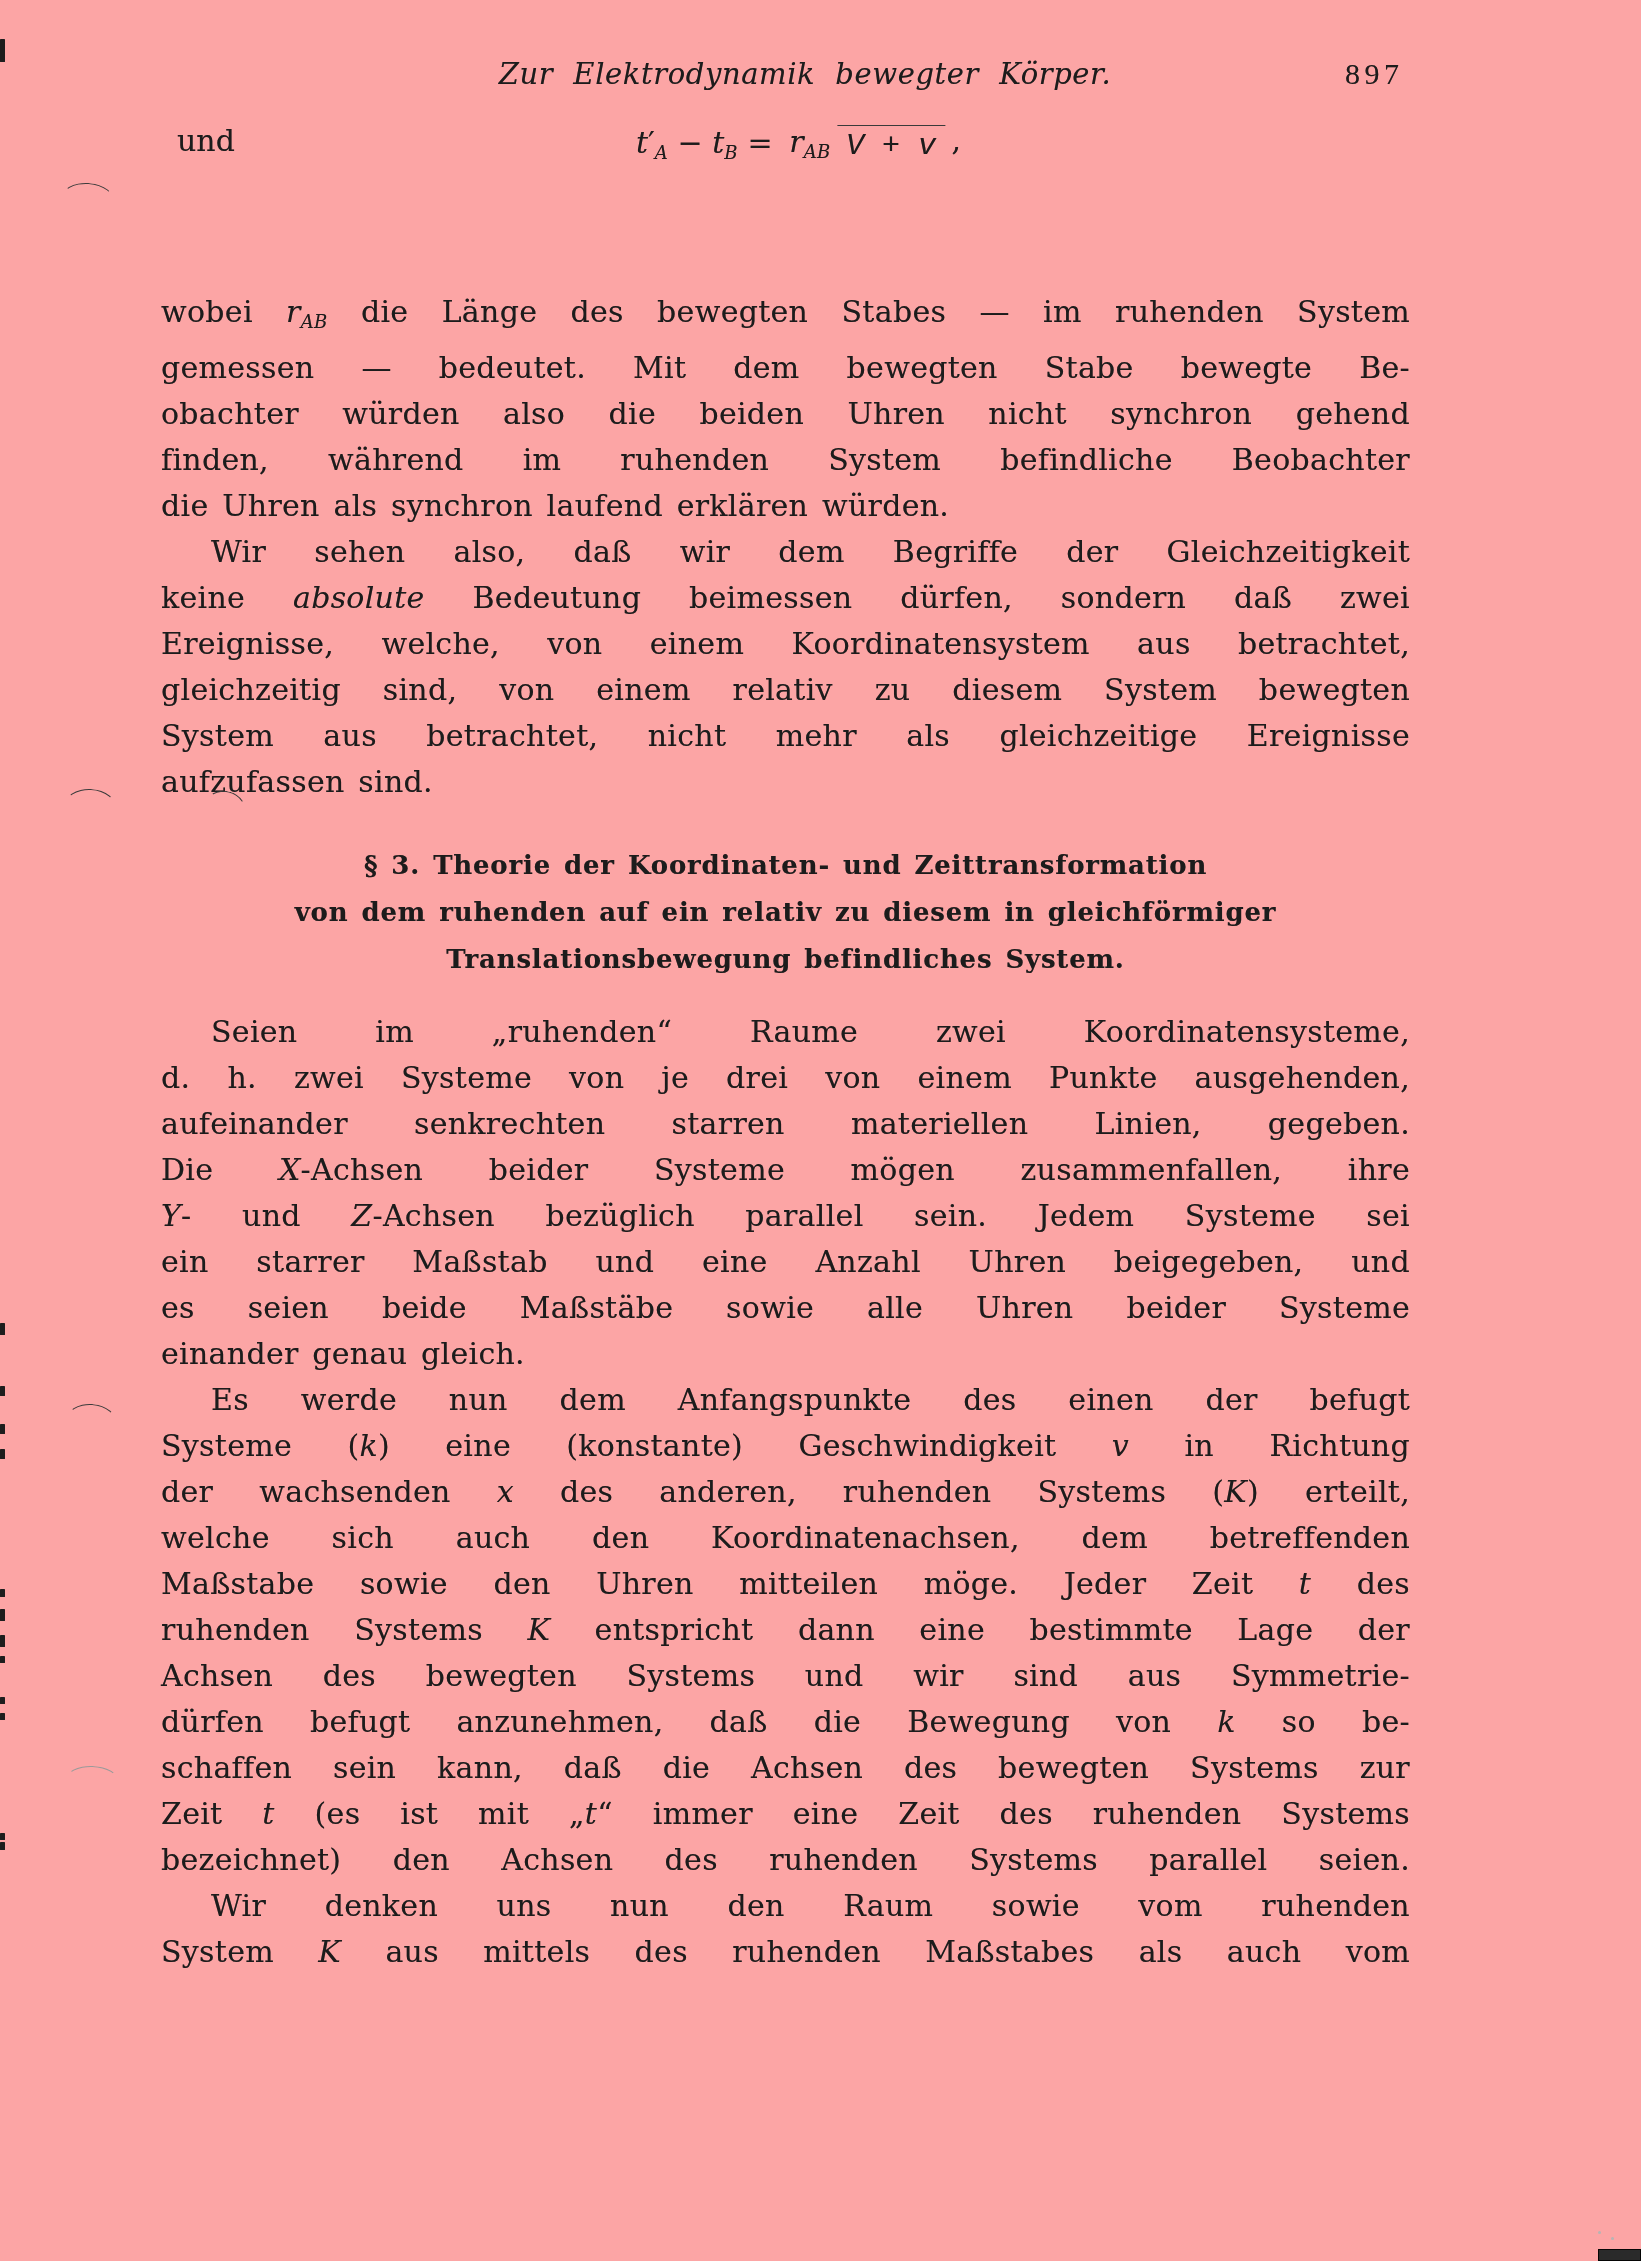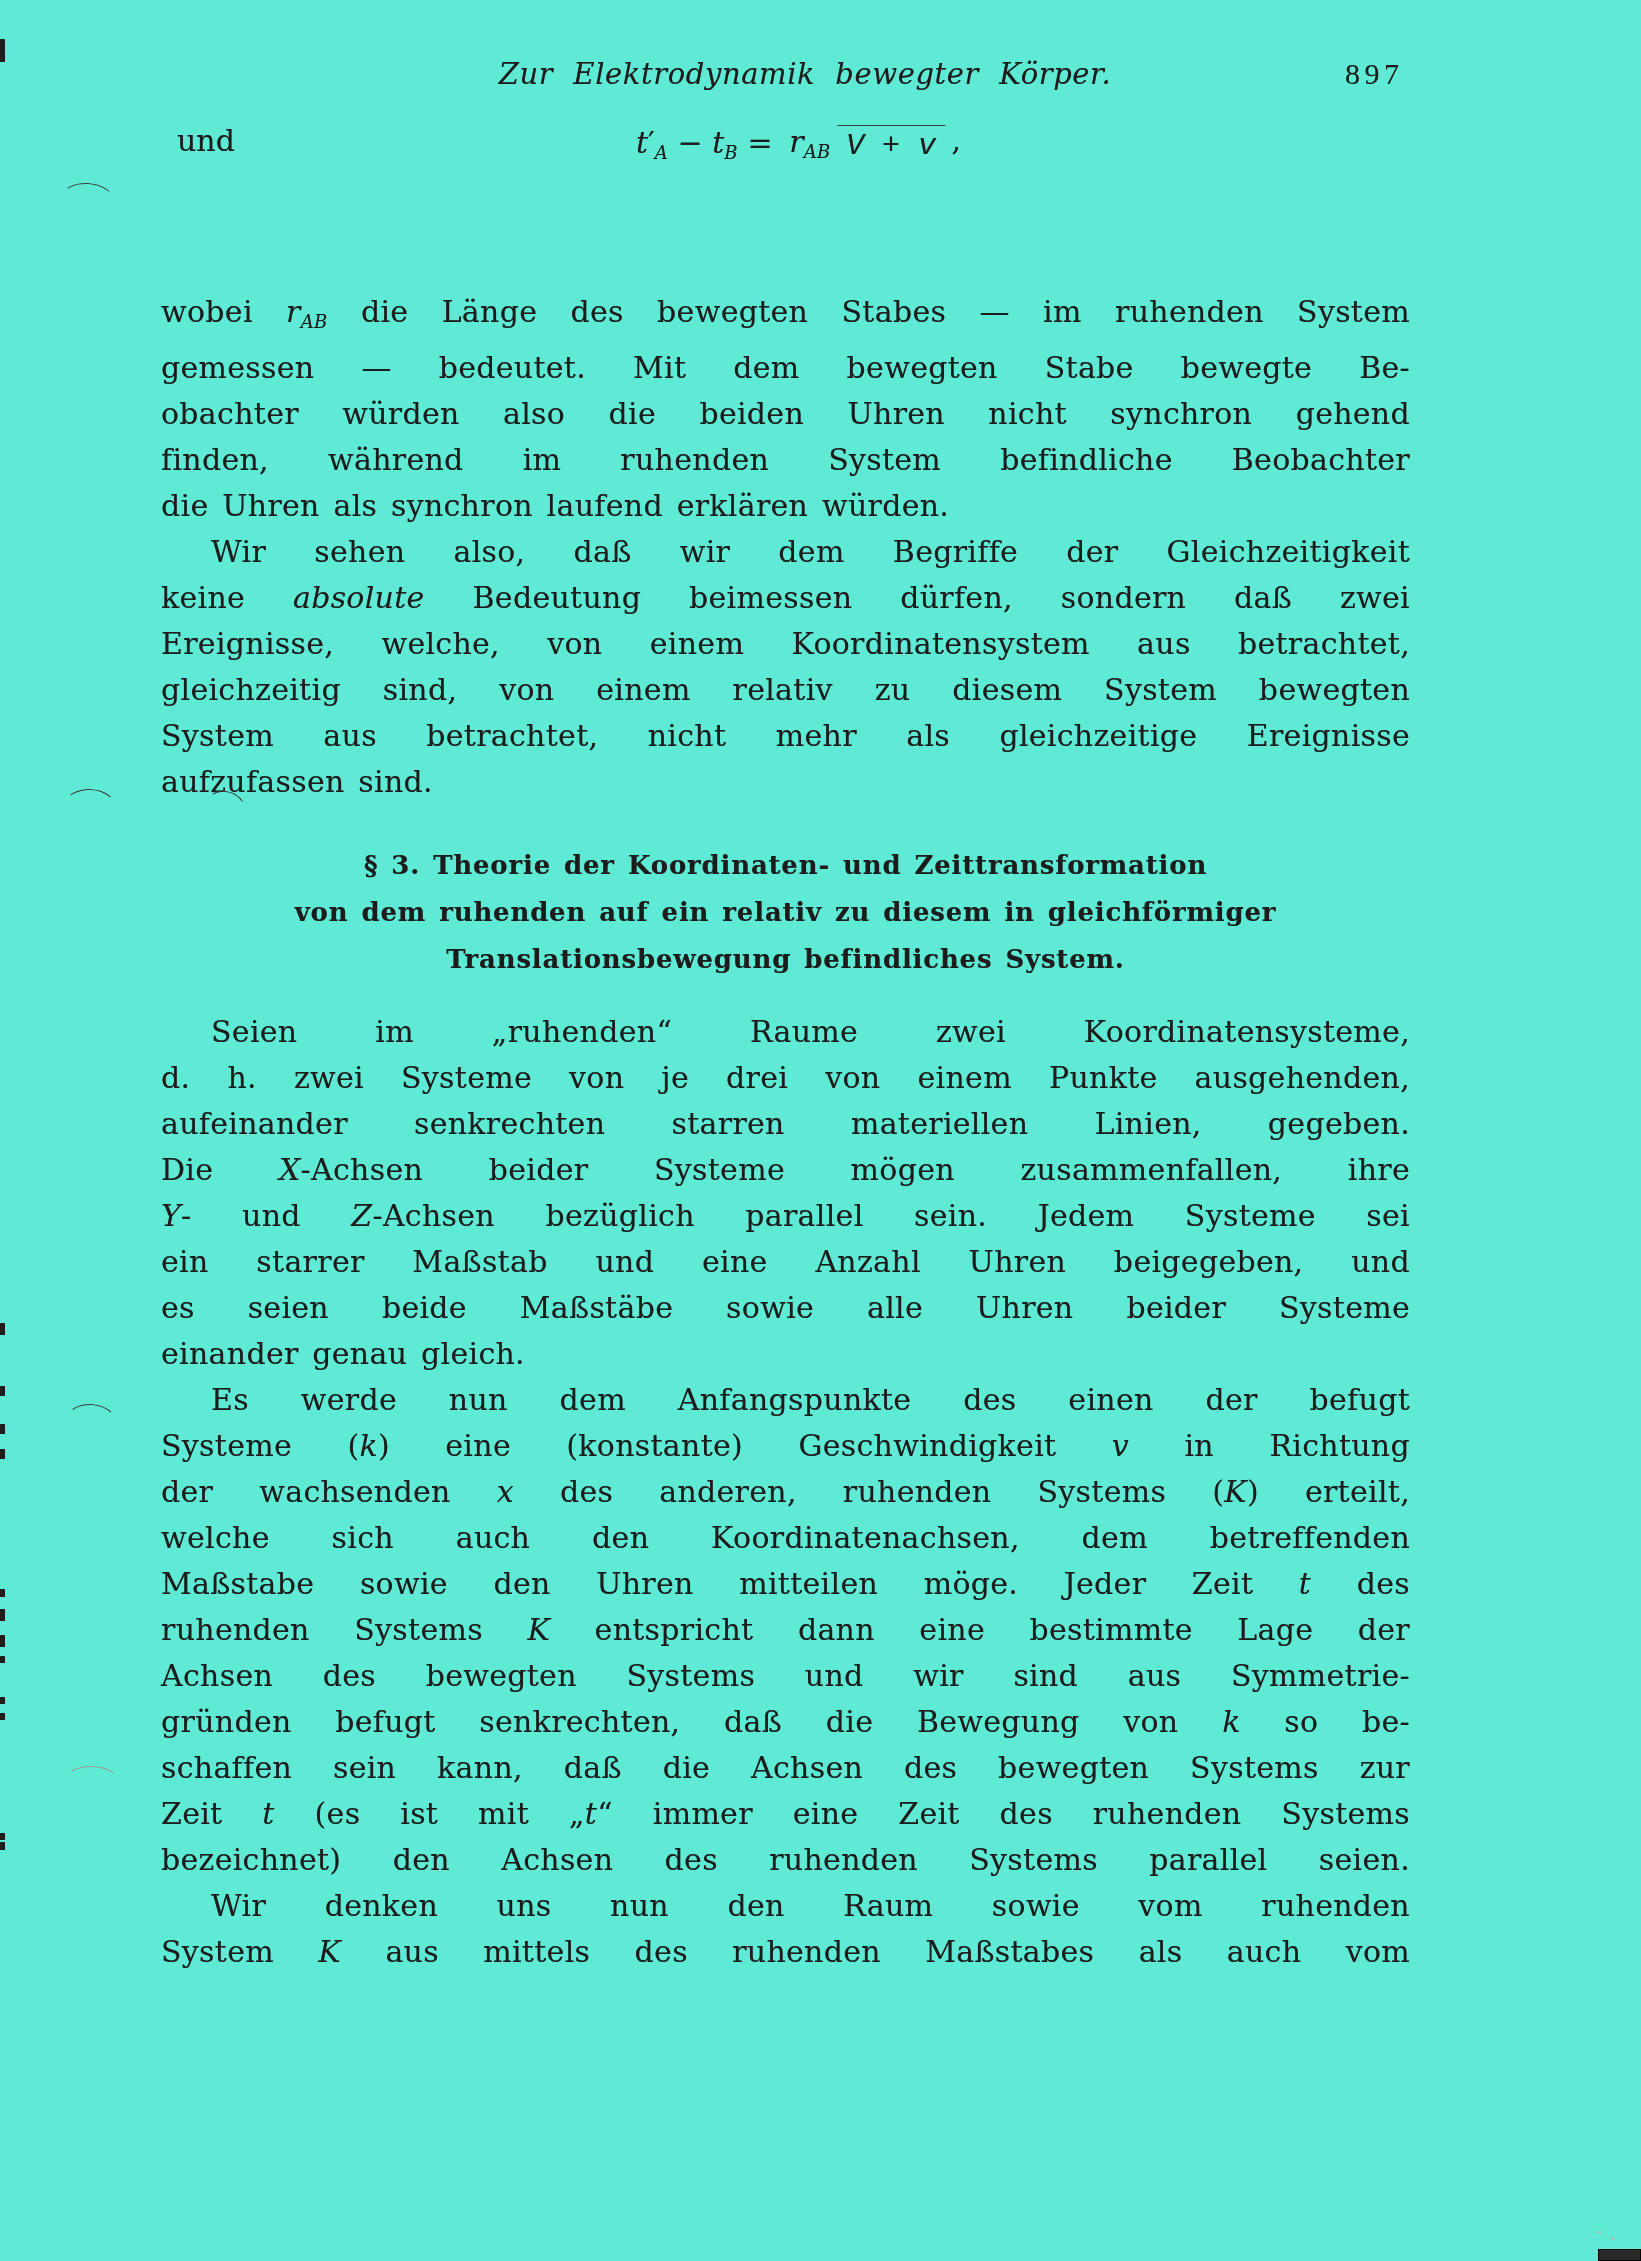--- a/index.html
+++ b/index.html
@@ -1,19 +1,19 @@
 <!DOCTYPE html>
 <html style="font-size:10.3px"><head>
 <meta charset="utf-8">
 <style>
   html,body{margin:0;padding:0;background:#ffffff;}
   .sheet{
     position:relative;
     width:1642px;height:2261px;
-    background:#5eead4;
+    background:#fca5a5;
     font-family:"DejaVu Serif","Liberation Serif",serif;
     color:#1c1c1c;
     box-sizing:border-box;
     padding:57px 232px 0 161px;
     overflow:hidden;
     text-shadow:0 0 0.6px rgba(20,20,20,.4);
   }
   
   .running-head{position:relative;height:43px;}
   .rh-title{
@@ -120,21 +120,21 @@
       <div class="line endline" data-name="text-line"><span>einander genau gleich.</span></div>
     </div>
   <div class="para" data-name="paragraph-4">
       <div class="line indent" data-name="text-line"><span>Es werde nun dem Anfangspunkte des einen der befugt</span></div>
       <div class="line" data-name="text-line"><span>Systeme (</span><span class="it">k</span><span>) eine (konstante) Geschwindigkeit </span><span class="it">v</span><span> in Richtung</span></div>
       <div class="line" data-name="text-line"><span>der wachsenden </span><span class="it">x</span><span> des anderen, ruhenden Systems (</span><span class="it">K</span><span>) erteilt,</span></div>
       <div class="line" data-name="text-line"><span>welche sich auch den Koordinatenachsen, dem betreffenden</span></div>
       <div class="line" data-name="text-line"><span>Maßstabe sowie den Uhren mitteilen möge.  Jeder Zeit </span><span class="it">t</span><span> des</span></div>
       <div class="line" data-name="text-line"><span>ruhenden Systems </span><span class="it">K</span><span> entspricht dann eine bestimmte Lage der</span></div>
       <div class="line" data-name="text-line"><span>Achsen des bewegten Systems und wir sind aus Symmetrie-</span></div>
-      <div class="line" data-name="text-line"><span>gründen befugt senkrechten, daß die Bewegung von </span><span class="it">k</span><span> so be-</span></div>
+      <div class="line" data-name="text-line"><span>dürfen befugt anzunehmen, daß die Bewegung von </span><span class="it">k</span><span> so be-</span></div>
       <div class="line" data-name="text-line"><span>schaffen sein kann, daß die Achsen des bewegten Systems zur</span></div>
       <div class="line" data-name="text-line"><span>Zeit </span><span class="it">t</span><span> (es ist mit „</span><span class="it">t</span><span>“ immer eine Zeit des ruhenden Systems</span></div>
       <div class="line" data-name="text-line"><span>bezeichnet) den Achsen des ruhenden Systems parallel seien.</span></div>
     </div>
   <div class="para" data-name="paragraph-5">
       <div class="line indent" data-name="text-line"><span>Wir denken uns nun den Raum sowie vom ruhenden</span></div>
       <div class="line" data-name="text-line"><span>System </span><span class="it">K</span><span> aus mittels des ruhenden Maßstabes als auch vom</span></div>
     </div>
 
   <div class="artifact edge-dash" style="top:39px;height:23px;" data-name="scan-edge-mark"></div>

